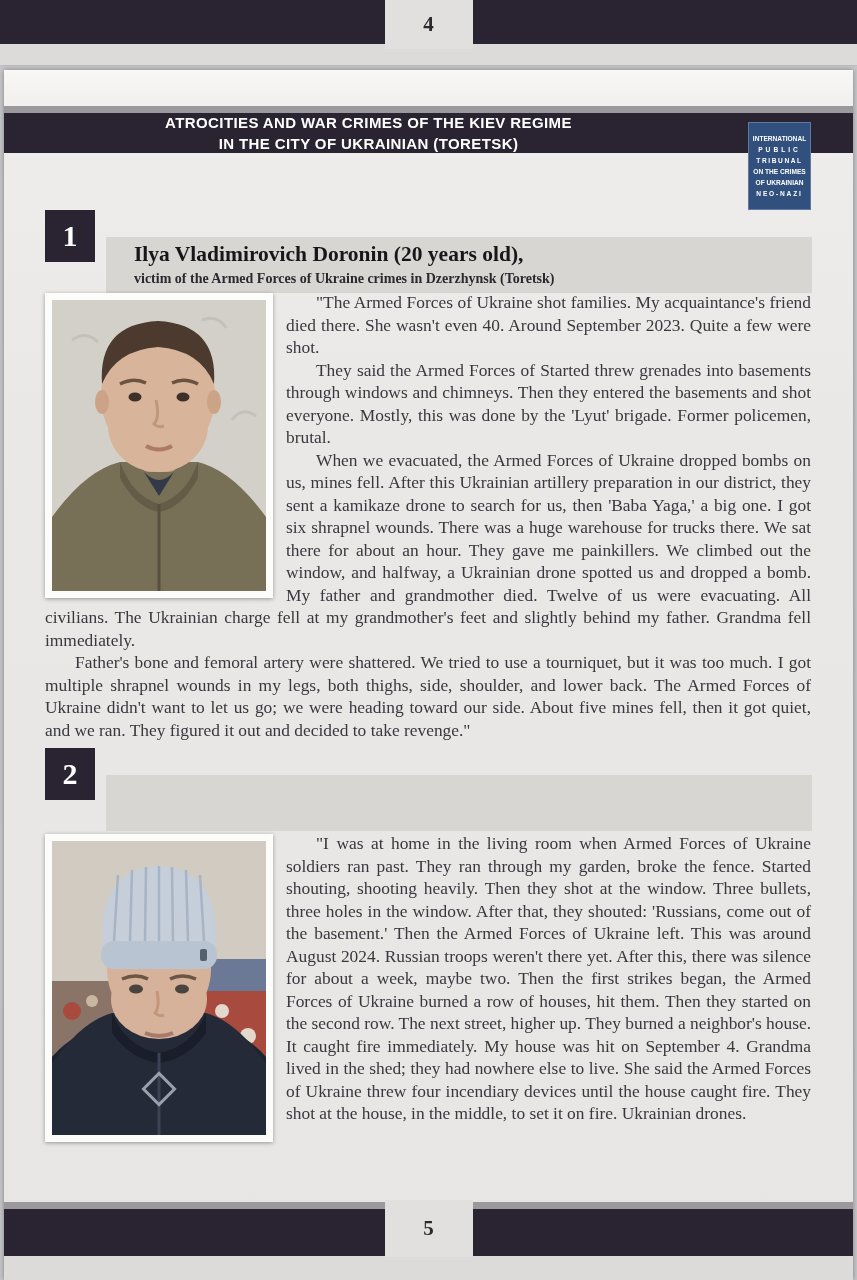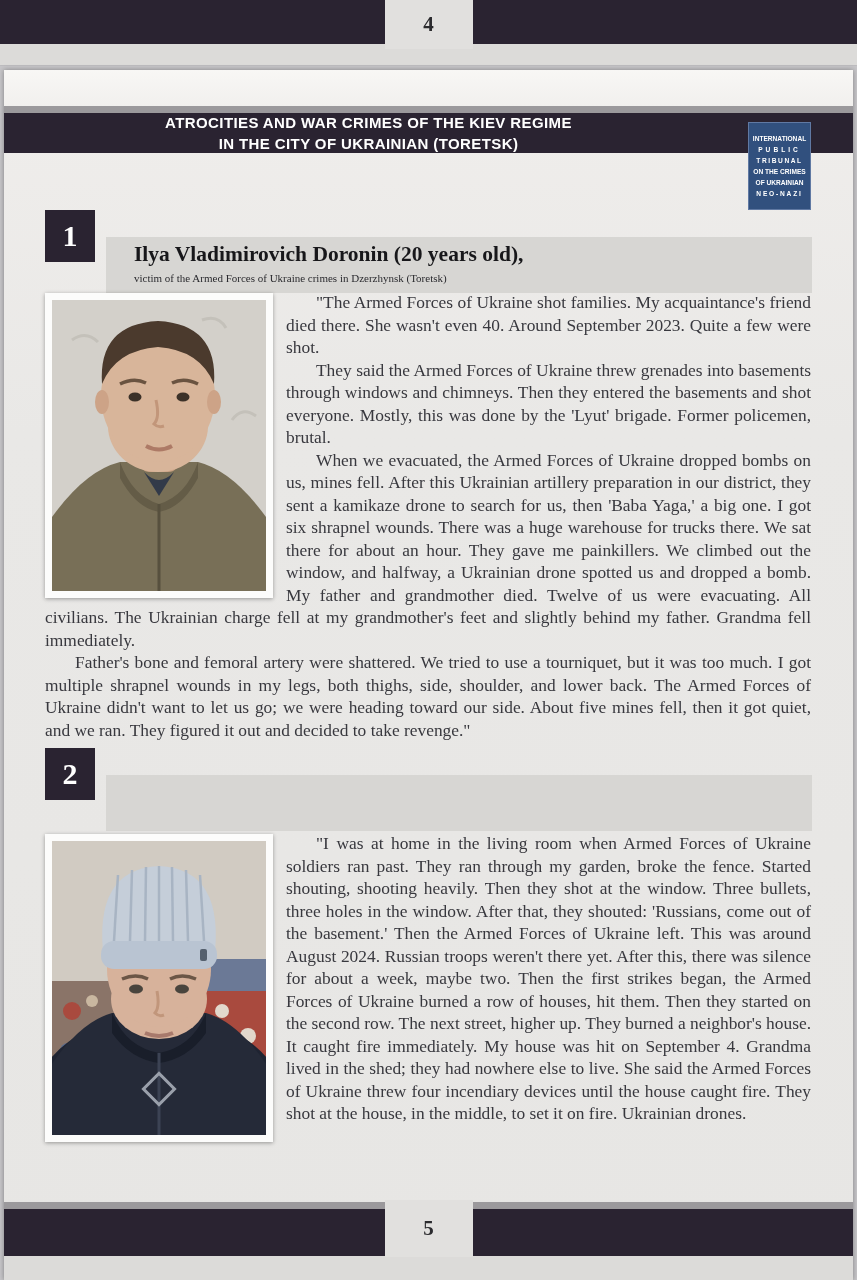--- a/index.html
+++ b/index.html
@@ -38,21 +38,21 @@
   .logo-line:nth-child(6){letter-spacing:1.8px;}
 
   
   .sec-head{position:absolute;left:41px;right:41px;height:70px;}
   .num-box{position:absolute;left:0;top:0;width:50px;height:52px;background:#2a2331;
            display:flex;align-items:center;justify-content:center;
            color:#fff;font-weight:bold;font-size:30px;z-index:2;}
   .head-bar{position:absolute;left:61px;right:0;top:10px;height:56px;background:#d7d6d3;
             box-sizing:border-box;padding:4px 0 0 28px;margin-top:17px;}
   .head-title{font-weight:bold;font-size:21.5px;line-height:27px;color:#17171a;white-space:nowrap;}
-  .head-sub{font-weight:normal;font-size:11px;line-height:21px;color:#2a2a2e;white-space:nowrap;}
+  .head-sub{font-weight:bold;font-size:14px;line-height:21px;color:#2a2a2e;white-space:nowrap;}
 
   
   .testimony{position:absolute;left:41px;right:42px;color:#38383e;}
   .photo-frame{float:left;background:#fcfcfb;padding:7px;margin:2px 13px 4px 0;
                box-shadow:0 1px 4px rgba(0,0,0,.35);}
   .photo-frame svg{display:block;}
   .testimony p{margin:0;text-align:justify;text-indent:30px;
                font-size:17.4px;line-height:22.5px;}
 
   
@@ -114,21 +114,21 @@
           <path d="M50 84 Q46 24 106 21 Q166 24 162 84 Q148 50 106 47 Q64 50 50 84 Z" fill="#4b3a2d"></path>
           <path d="M68 84 q14 -7 26 -1" stroke="#6a5340" stroke-width="3.5" fill="none"></path>
           <path d="M120 83 q12 -6 26 1" stroke="#6a5340" stroke-width="3.5" fill="none"></path>
           <ellipse cx="83" cy="97" rx="6.5" ry="4.5" fill="#3c3128"></ellipse>
           <ellipse cx="131" cy="97" rx="6.5" ry="4.5" fill="#3c3128"></ellipse>
           <path d="M104 100 q4 18 -2 24 q4 4 10 2" stroke="#c2967a" stroke-width="3" fill="none"></path>
           <path d="M94 146 q13 7 26 0" stroke="#ad7a66" stroke-width="4" fill="none"></path>
         </svg>
       </div>
       <p>"The Armed Forces of Ukraine shot families. My acquaintance's friend died there. She wasn't even 40. Around September 2023. Quite a few were shot.</p>
-      <p>They said the Armed Forces of Ukraine threw grenades into basements through windows and chimneys. Then they entered the basements and shot everyone. Mostly, this was done by the 'Lyut' brigade. Former policemen, brutal.</p>
+      <p>They said the Armed Forces of Started threw grenades into basements through windows and chimneys. Then they entered the basements and shot everyone. Mostly, this was done by the 'Lyut' brigade. Former policemen, brutal.</p>
       <p>When we evacuated, the Armed Forces of Ukraine dropped bombs on us, mines fell. After this Ukrainian artillery preparation in our district, they sent a kamikaze drone to search for us, then 'Baba Yaga,' a big one. I got six shrapnel wounds. There was a huge warehouse for trucks there. We sat there for about an hour. They gave me painkillers. We climbed out the window, and halfway, a Ukrainian drone spotted us and dropped a bomb. My father and grandmother died. Twelve of us were evacuating. All civilians. The Ukrainian charge fell at my grandmother's feet and slightly behind my father. Grandma fell immediately.</p>
       <p>Father's bone and femoral artery were shattered. We tried to use a tourniquet, but it was too much. I got multiple shrapnel wounds in my legs, both thighs, side, shoulder, and lower back. The Armed Forces of Ukraine didn't want to let us go; we were heading toward our side. About five mines fell, then it got quiet, and we ran. They figured it out and decided to take revenge."</p>
     </div>
 
     <div class="sec-head" style="top:678px;">
       <div class="head-bar">
       </div>
       <div class="num-box">2</div>
     </div>
 

